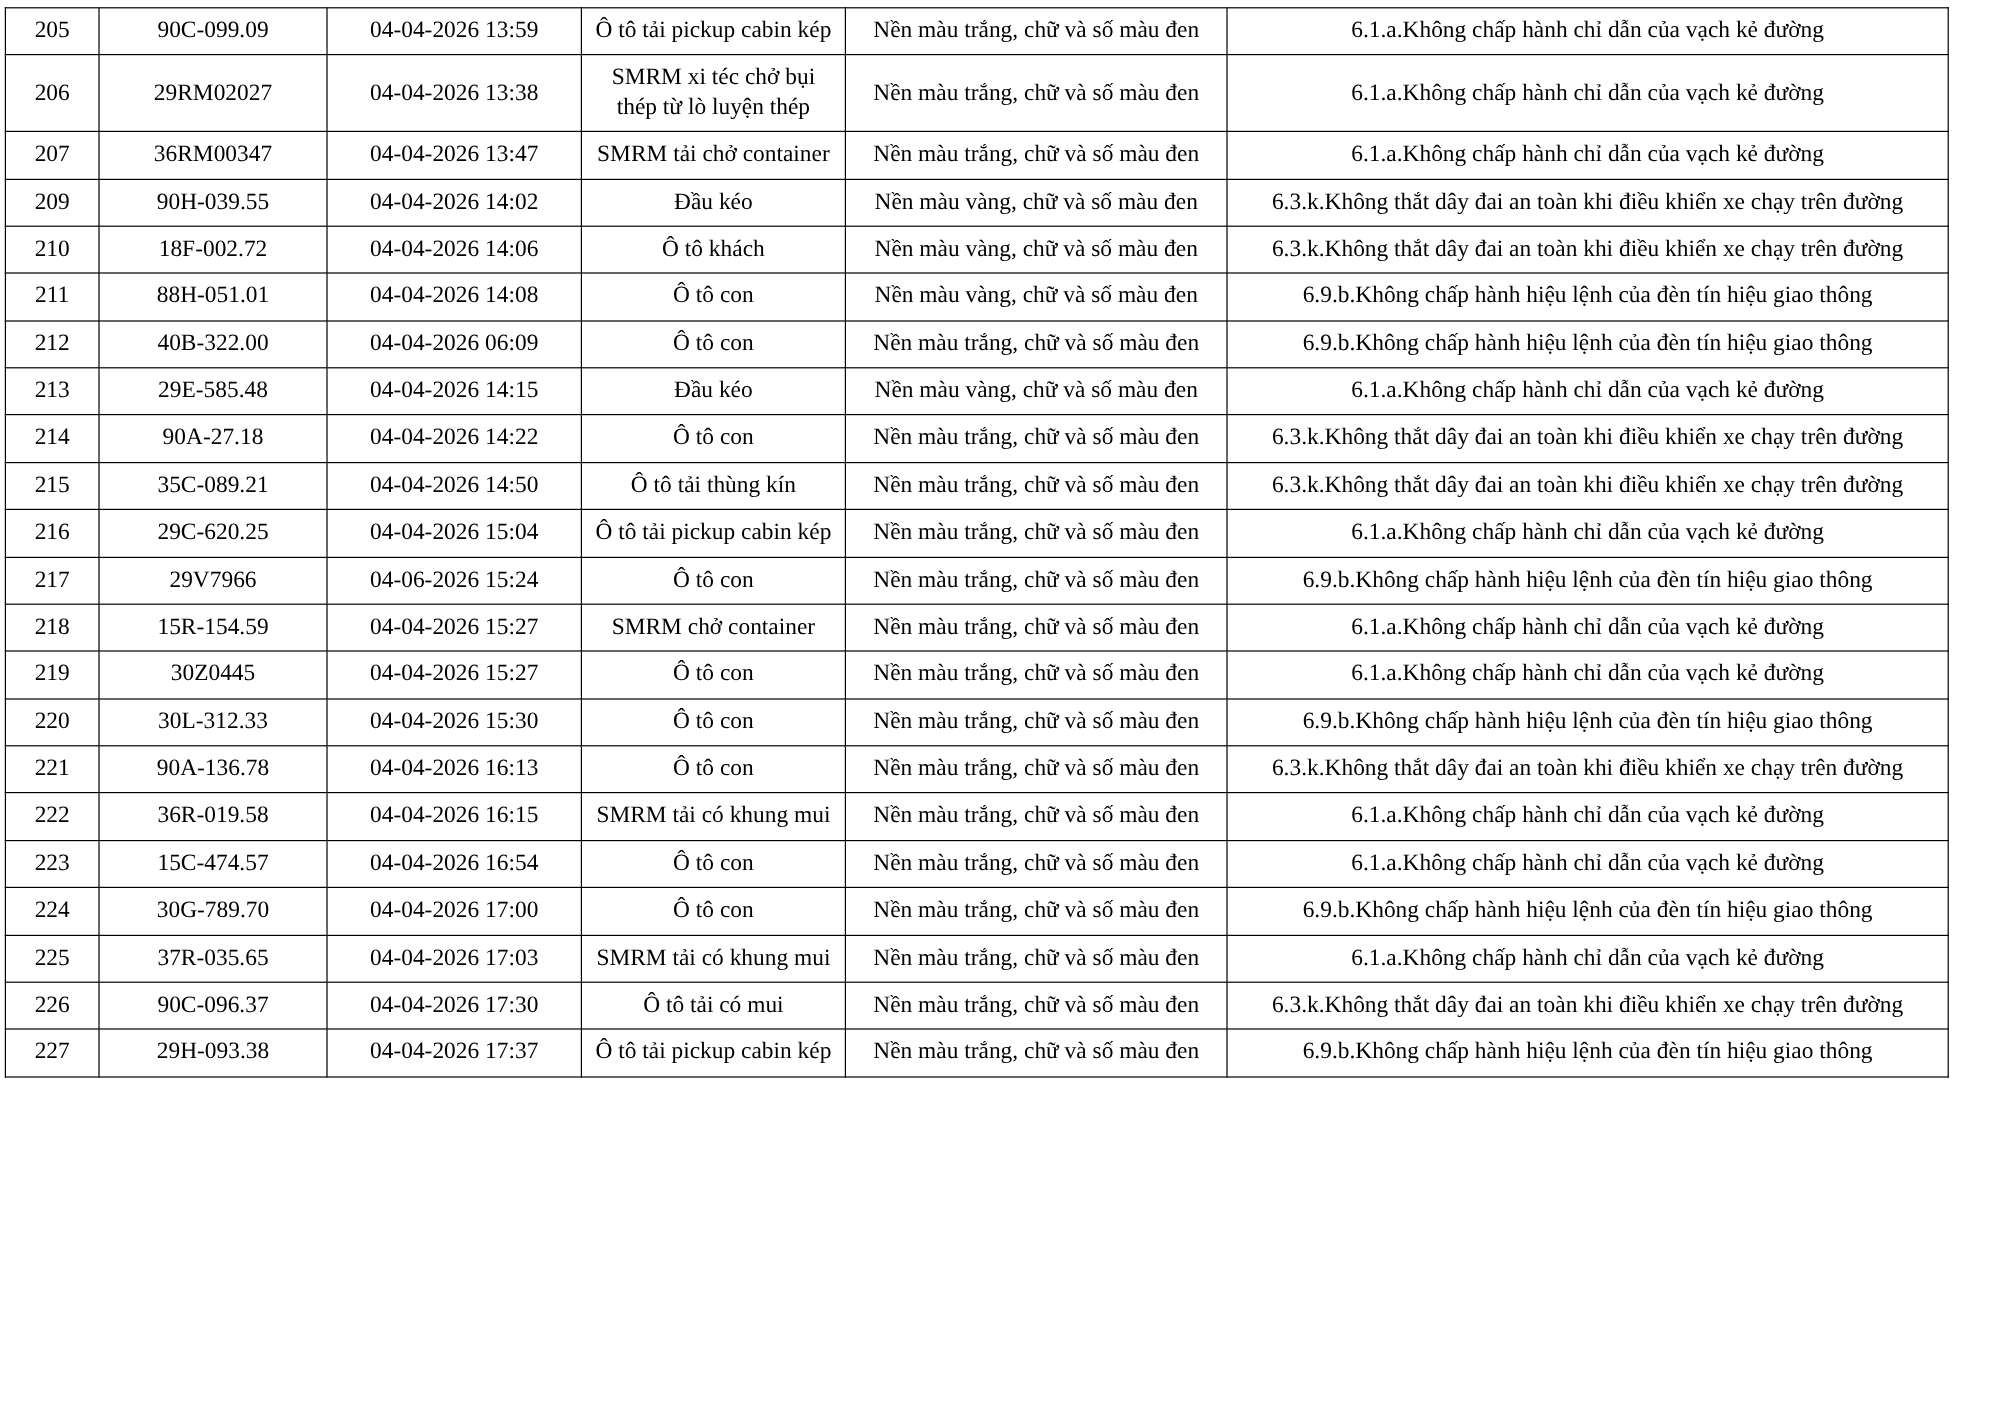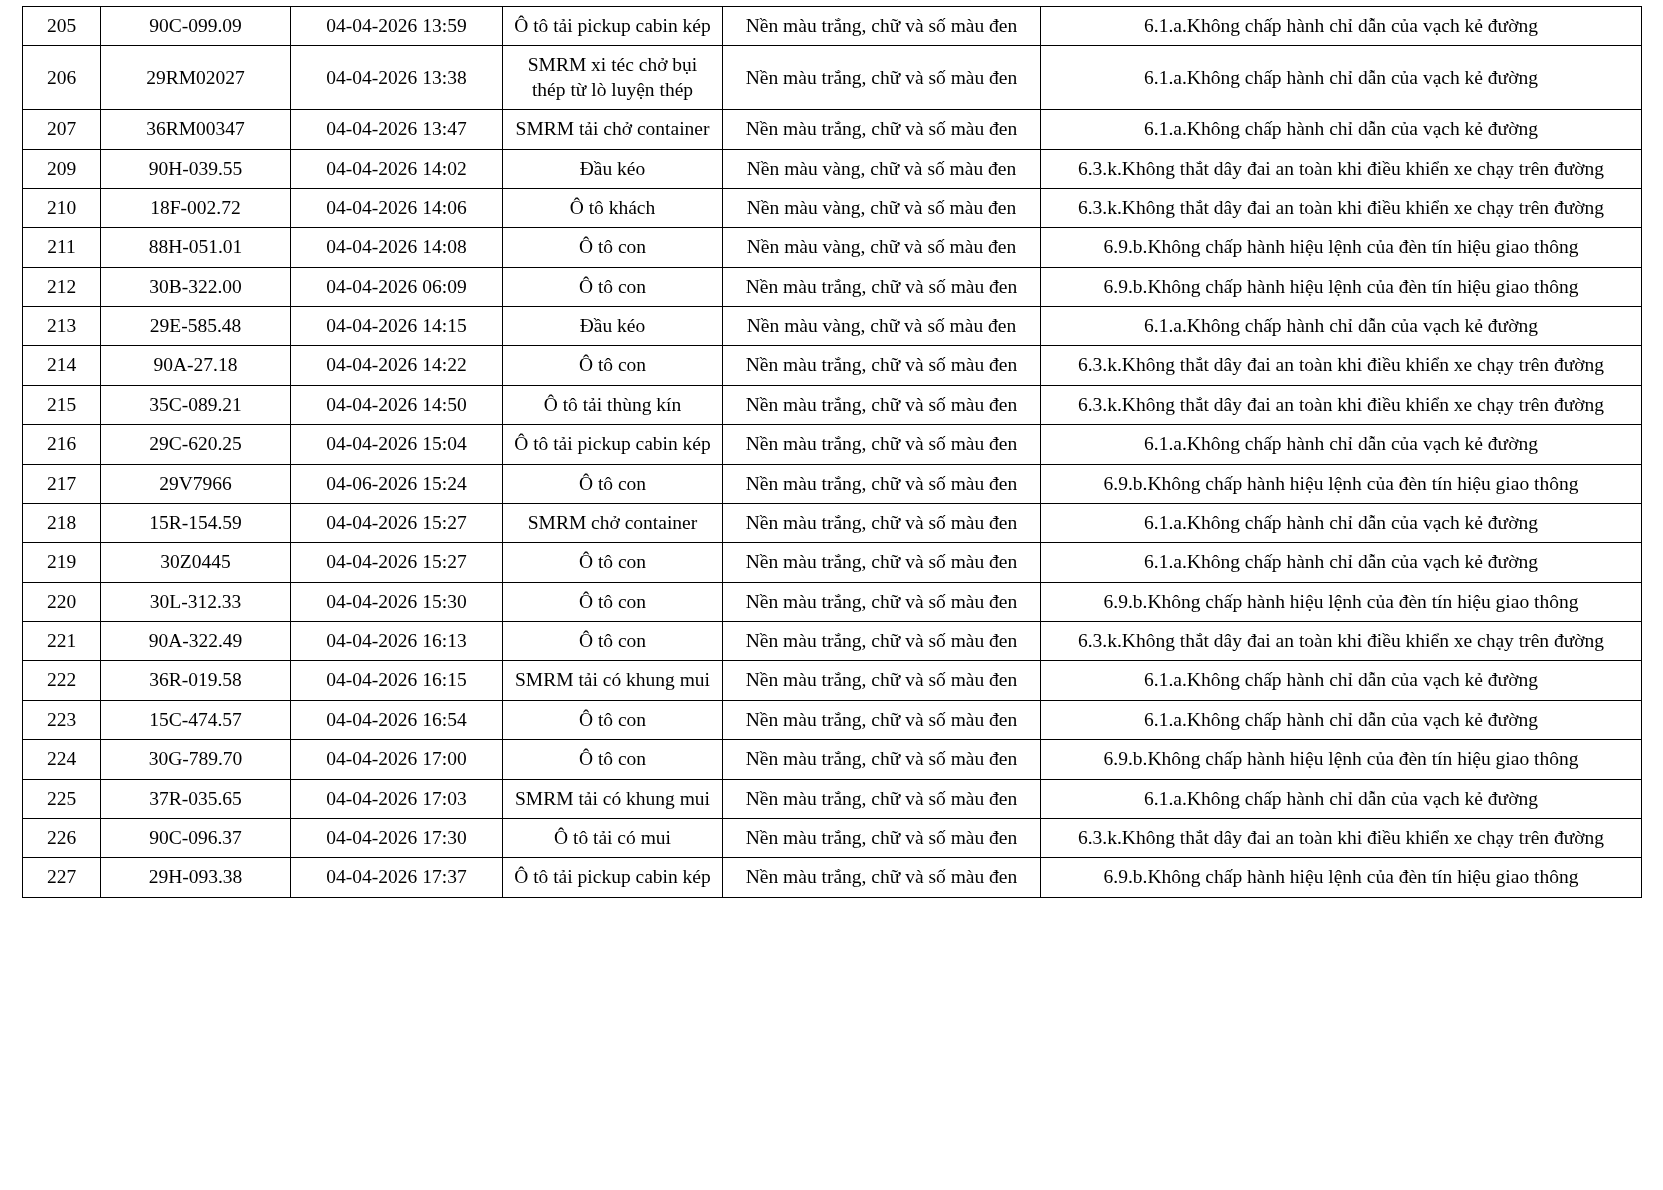--- a/index.html
+++ b/index.html
@@ -9,21 +9,21 @@
   }
   body {
     width: 1663px;
     min-height: 1190px;
     font-family: "Liberation Serif", serif;
     color: #000000;
   }
   .page {
     width: 1438px;
     box-sizing: border-box;
-    padding: 6px 22px 10px 22px;
+    padding: 6px 22px 10px 4px;
   }
   table.violations {
     border-collapse: collapse;
     width: 1619px;
     table-layout: fixed;
   }
   table.violations td {
     border: 1px solid #000000;
     font-size: 19.5px;
     line-height: 1.25;
@@ -96,21 +96,21 @@
         <tr>
           <td>211</td>
           <td>88H-051.01</td>
           <td>04-04-2026 14:08</td>
           <td>Ô tô con</td>
           <td>Nền màu vàng, chữ và số màu đen</td>
           <td>6.9.b.Không chấp hành hiệu lệnh của đèn tín hiệu giao thông</td>
         </tr>
         <tr>
           <td>212</td>
-          <td>30B-322.00</td>
+          <td>40B-322.00</td>
           <td>04-04-2026 06:09</td>
           <td>Ô tô con</td>
           <td>Nền màu trắng, chữ và số màu đen</td>
           <td>6.9.b.Không chấp hành hiệu lệnh của đèn tín hiệu giao thông</td>
         </tr>
         <tr>
           <td>213</td>
           <td>29E-585.48</td>
           <td>04-04-2026 14:15</td>
           <td>Đầu kéo</td>
@@ -168,21 +168,21 @@
         <tr>
           <td>220</td>
           <td>30L-312.33</td>
           <td>04-04-2026 15:30</td>
           <td>Ô tô con</td>
           <td>Nền màu trắng, chữ và số màu đen</td>
           <td>6.9.b.Không chấp hành hiệu lệnh của đèn tín hiệu giao thông</td>
         </tr>
         <tr>
           <td>221</td>
-          <td>90A-322.49</td>
+          <td>90A-136.78</td>
           <td>04-04-2026 16:13</td>
           <td>Ô tô con</td>
           <td>Nền màu trắng, chữ và số màu đen</td>
           <td>6.3.k.Không thắt dây đai an toàn khi điều khiển xe chạy trên đường</td>
         </tr>
         <tr>
           <td>222</td>
           <td>36R-019.58</td>
           <td>04-04-2026 16:15</td>
           <td>SMRM tải có khung mui</td>

